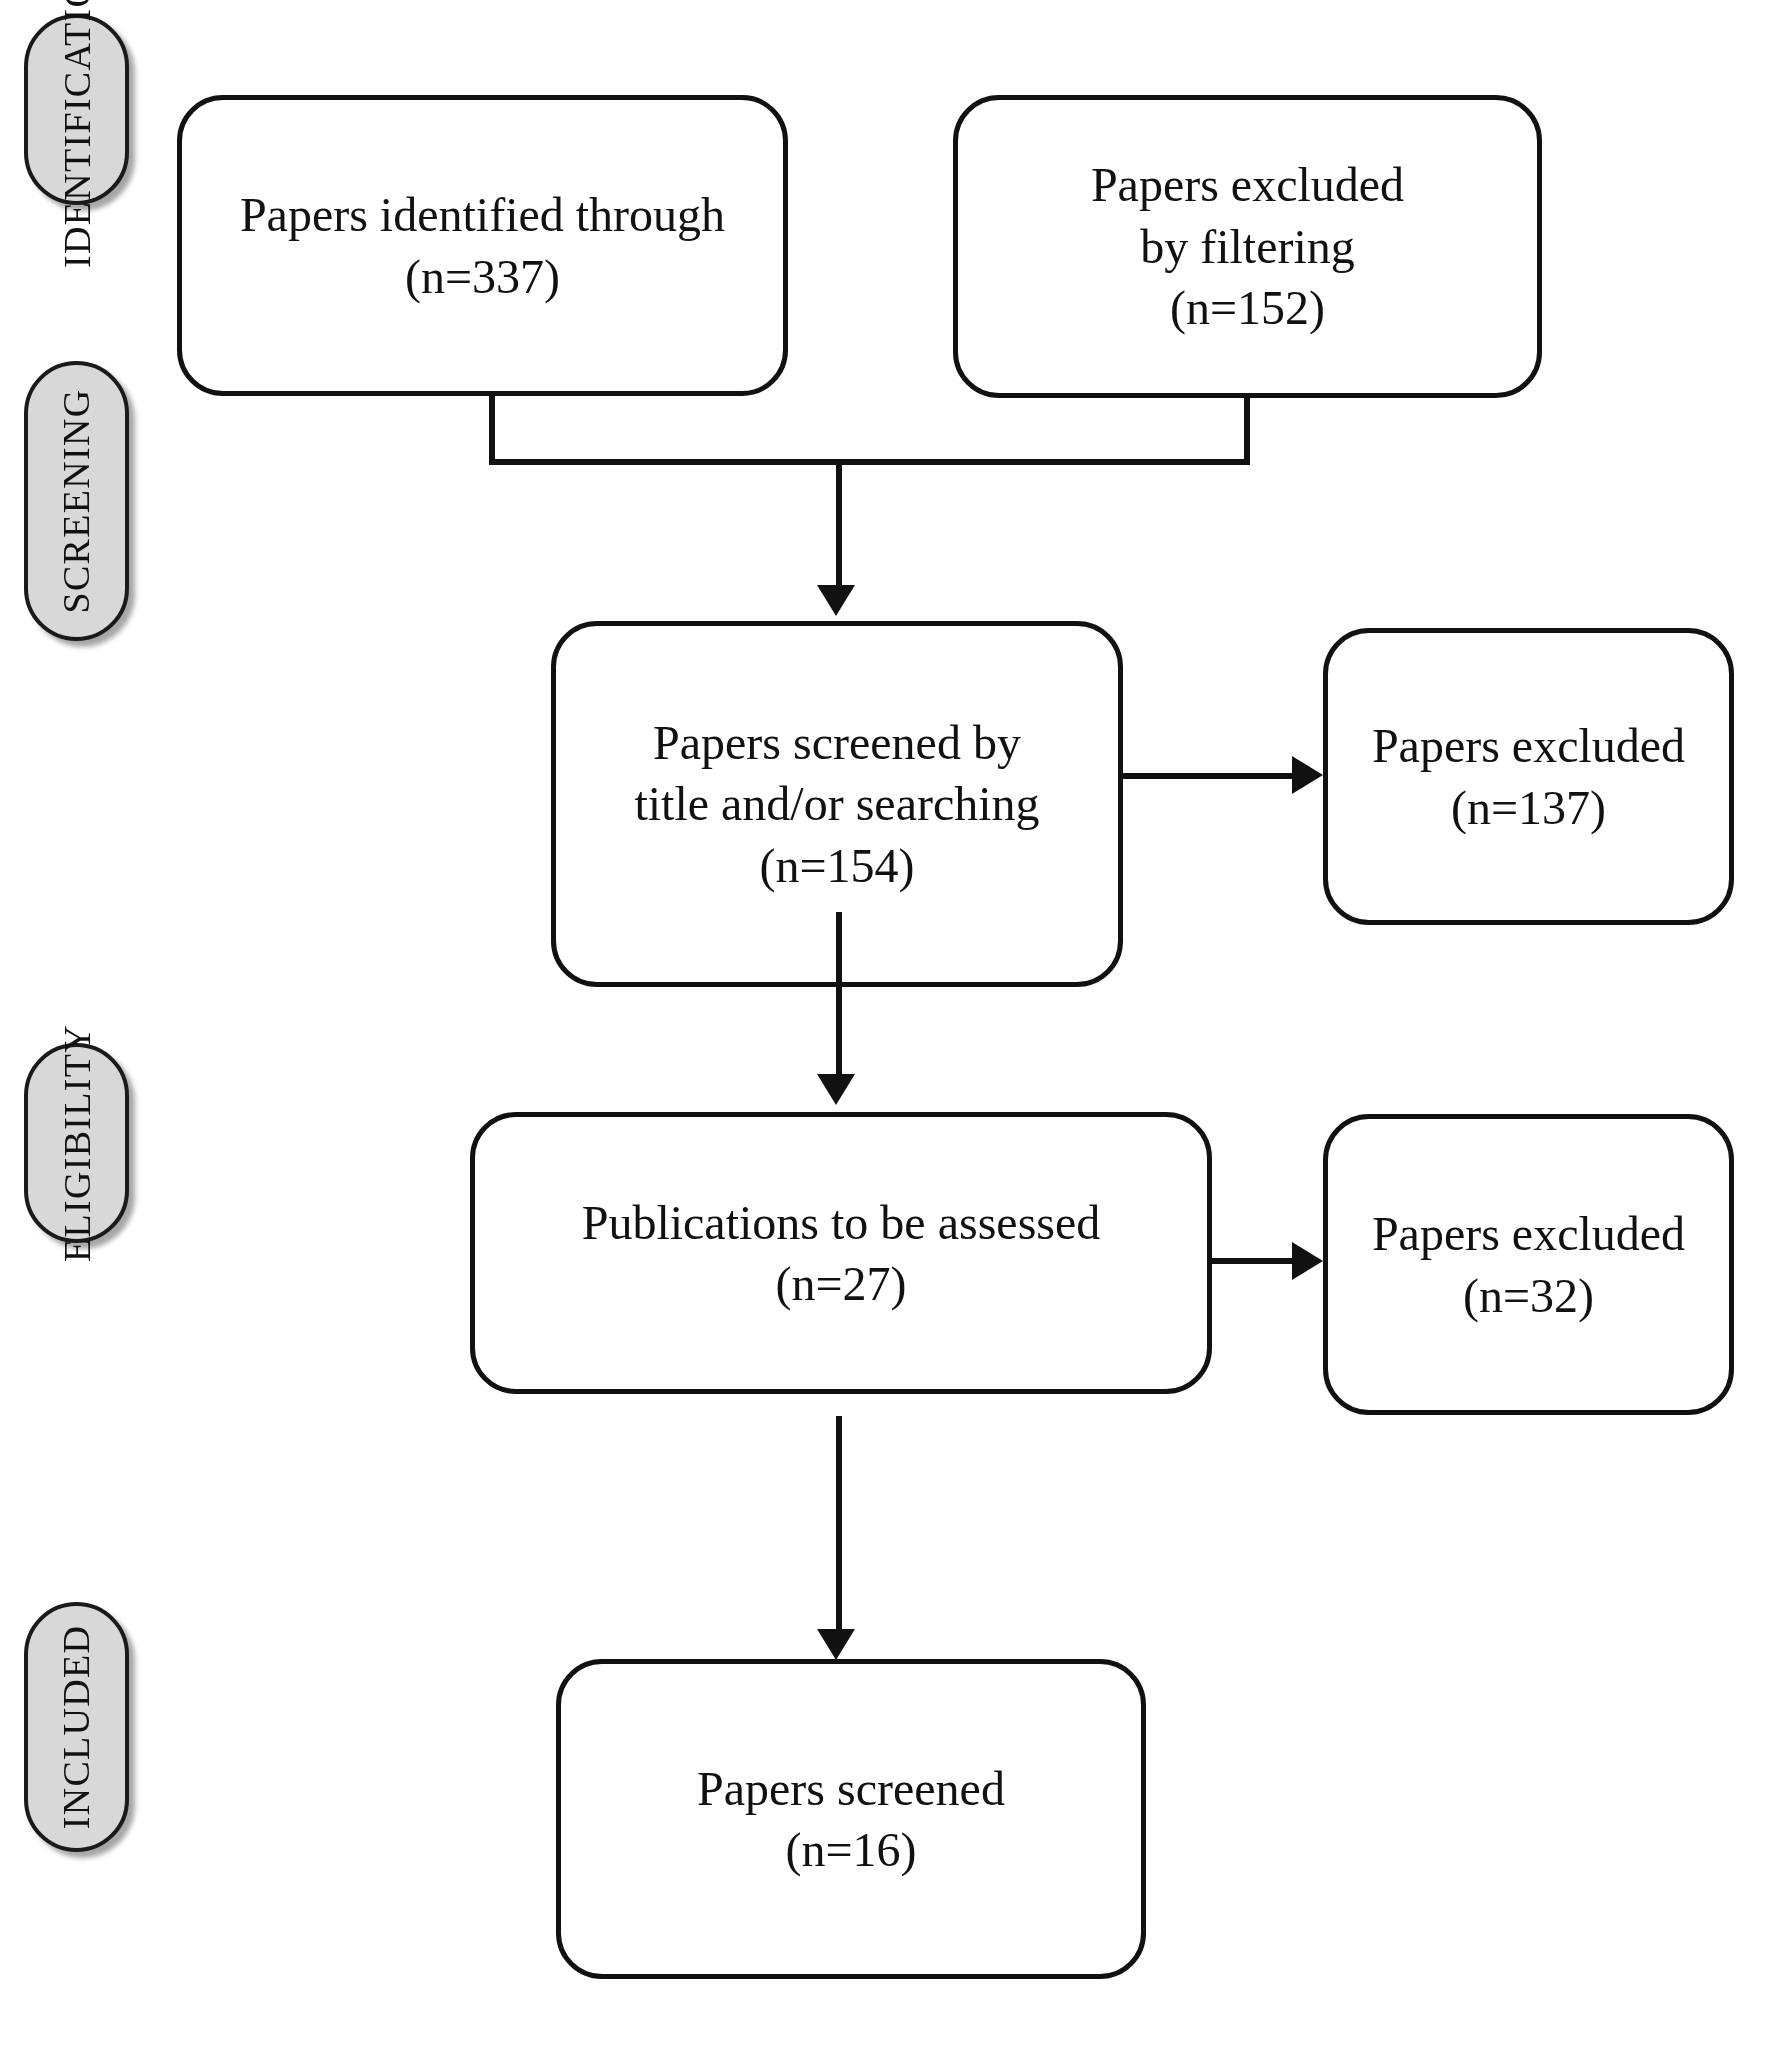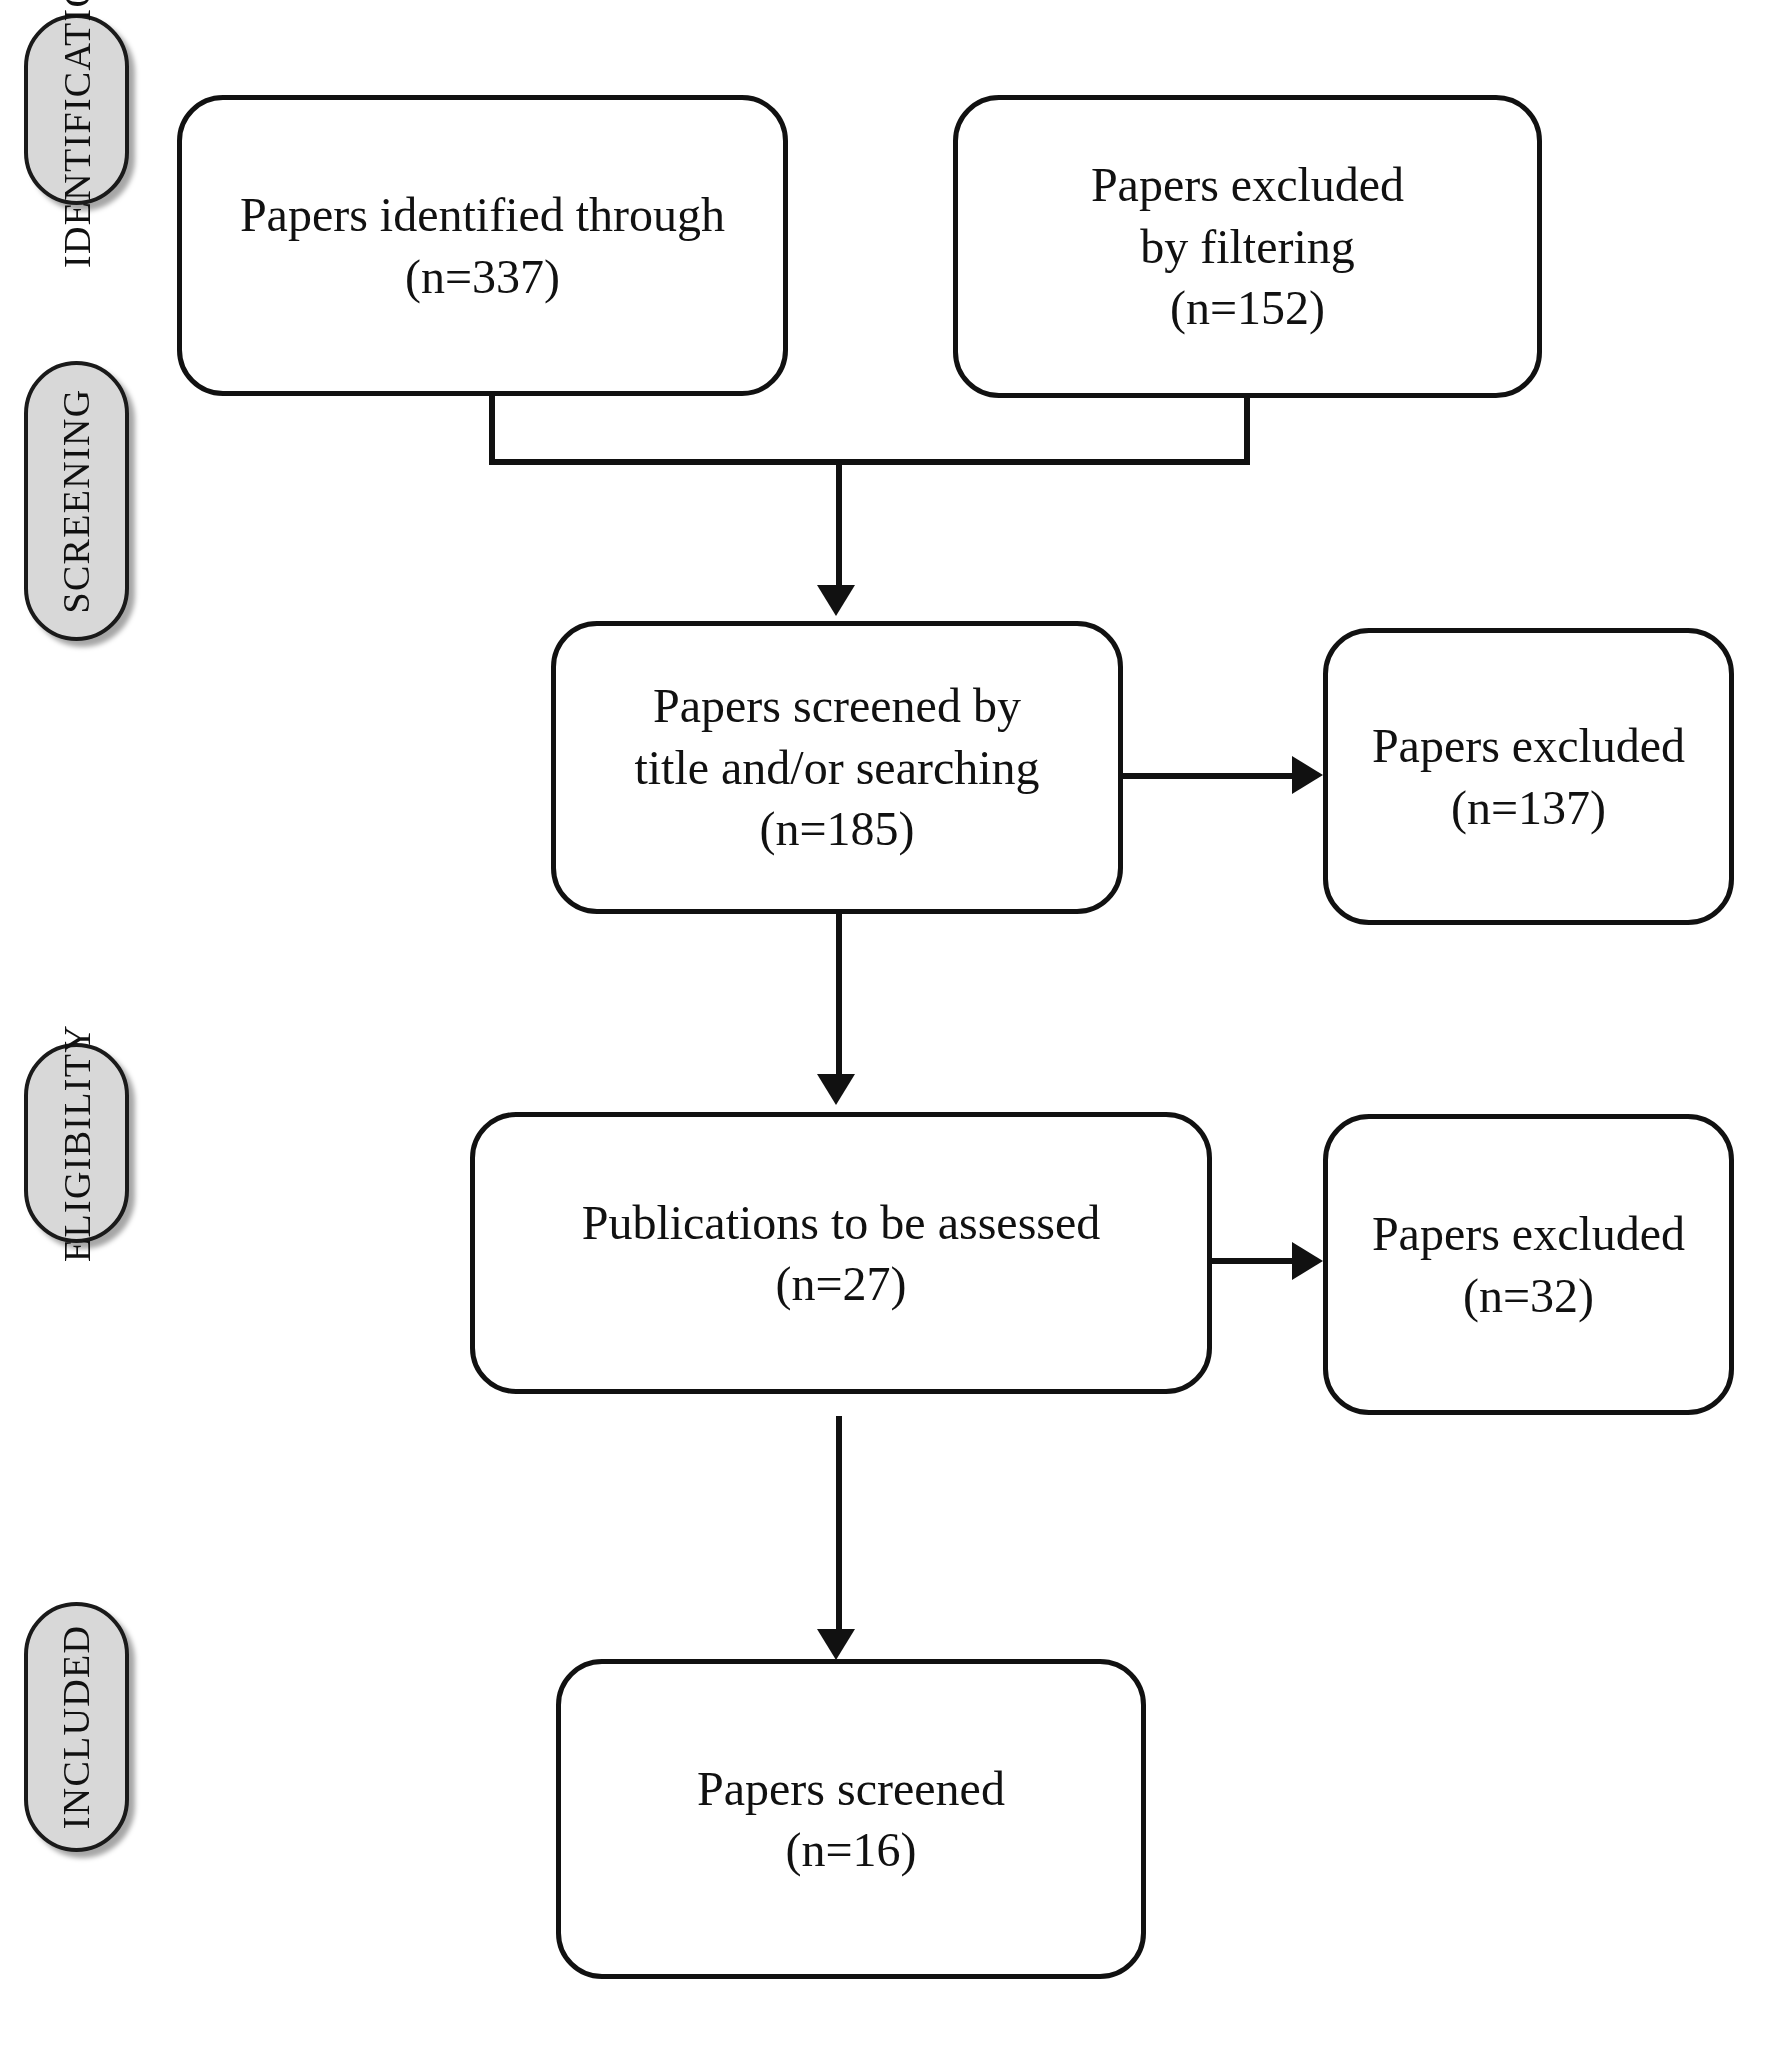--- a/index.html
+++ b/index.html
@@ -121,24 +121,24 @@
     <div class="line">by filtering</div>
     <div class="line">(n=152)</div>
   </div>
 
   <div class="vline" style="left:489px; top:396px; height:69px;"></div>
   <div class="vline" style="left:1244px; top:396px; height:69px;"></div>
   <div class="hline" style="left:489px; top:459px; width:761px;"></div>
   <div class="vline" style="left:836px; top:459px; height:129px;"></div>
   <div class="arrow-down" style="left:817px; top:585px;"></div>
 
-  <div class="flow-box" style="left:551px; top:621px; width:572px; height:293px;">
+  <div class="flow-box" style="left:551px; top:621px; width:572px; height:366px;">
     <div class="line">Papers screened by</div>
     <div class="line">title and/or searching</div>
-    <div class="line">(n=185)</div>
+    <div class="line">(n=154)</div>
   </div>
 
   <div class="flow-box" style="left:1323px; top:628px; width:411px; height:297px;">
     <div class="line">Papers excluded</div>
     <div class="line">(n=137)</div>
   </div>
 
   <div class="hline" style="left:1121px; top:773px; width:172px;"></div>
   <div class="arrow-right" style="left:1292px; top:756px;"></div>
 

